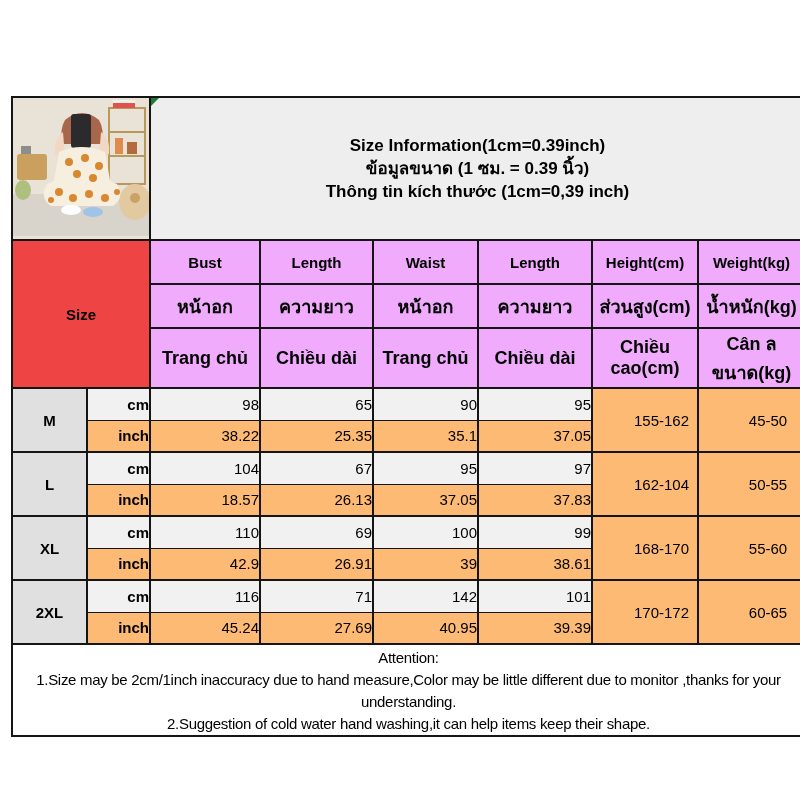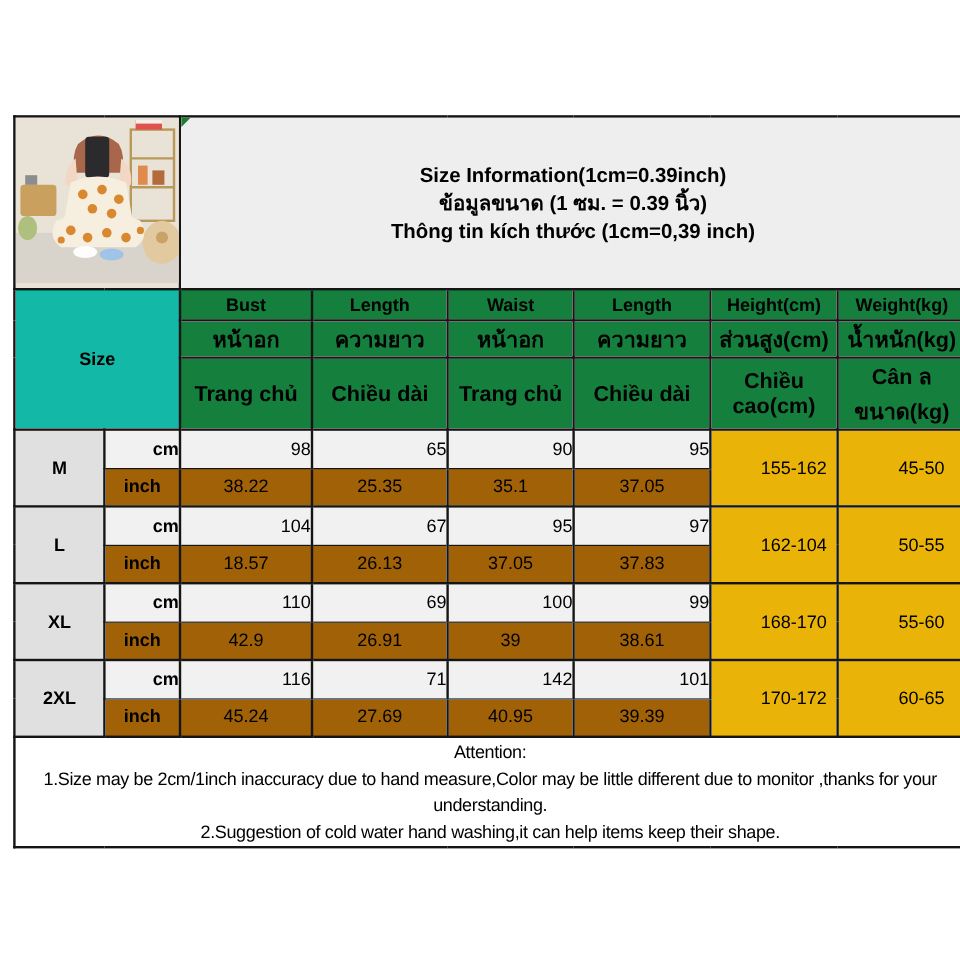--- a/index.html
+++ b/index.html
@@ -30,31 +30,31 @@
   td.title-cell { position: relative; background: #efeeee; }
   .title-lines div { font-weight: bold; font-size: 17px; line-height: 23px; }
   .green-tri {
     position: absolute; top: 0; left: 0;
     width: 0; height: 0;
     border-top: 8px solid #1e7b34;
     border-right: 8px solid transparent;
   }
 
   
-  td.size-cell { background: #14b8a6; font-weight: bold; font-size: 30px; }
-  td.hcell { background: #15803d; font-weight: bold; height: 26px; margin-top: 38px; }
+  td.size-cell { background: #ef4444; font-weight: bold; font-size: 30px; }
+  td.hcell { background: #f0abfc; font-weight: bold; height: 44px; margin-top: 38px; }
   td.hcell.th-lang, td.hcell.vi-lang { font-size: 18px; }
 
   
   tr.cm-row td, tr.inch-row td { height: 32px; }
   td.size-label { background: #e0e0e0; font-weight: bold; font-size: 16px; }
   td.unit { font-weight: bold; }
   tr.cm-row td.unit, tr.cm-row td.val { background: #f1f1f1; text-align: right; }
-  tr.inch-row td { background: #a16207; }
-  td.range-cell { background: #eab308; border-left-width: 3px; padding-left: 33px; }
+  tr.inch-row td { background: #fdba74; text-align: right; }
+  td.range-cell { background: #fdba74; border-left-width: 3px; padding-left: 33px; }
   td.range-cell + td.range-cell { border-left-width: 2px; }
 
   
   tr.cm-row td.thin-b { border-bottom-width: 1px; }
   tr.inch-row td { border-top-width: 1px; }
 
   
   td.attention-cell {
     height: 90px;
     text-align: left;

